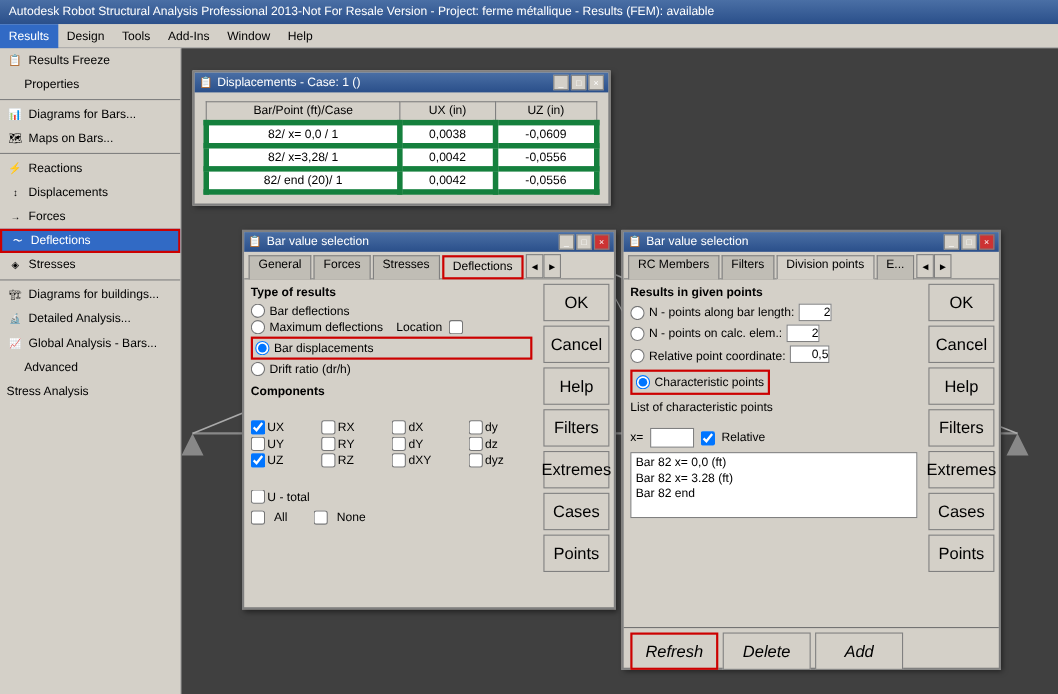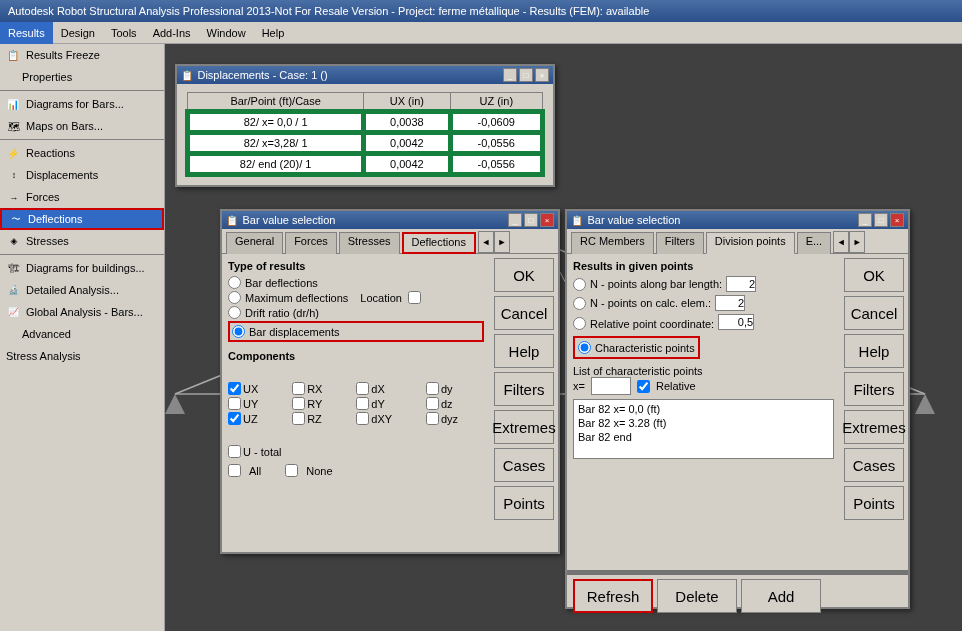--- a/index.html
+++ b/index.html
@@ -471,27 +471,27 @@
             <div class="radio-row">
               <input type="radio" name="result-type" style="">
               <span>Bar deflections</span>
             </div>
             <div class="radio-row" style="position:relative;">
               <input type="radio" name="result-type" style="">
               <span>Maximum deflections</span>
               <span style="margin-left:8px; font-size:11px;">Location</span>
               <input type="checkbox" style="margin-left: 2px;">
             </div>
+            <div class="radio-row red-border" style="padding:2px;">
+              <input type="radio" name="result-type" checked="" style="">
+              <span>Bar displacements</span>
+            </div>
             <div class="radio-row">
               <input type="radio" name="result-type" style="">
               <span>Drift ratio (dr/h)</span>
-            </div>
-            <div class="radio-row red-border" style="padding:2px;">
-              <input type="radio" name="result-type" checked="" style="">
-              <span>Bar displacements</span>
             </div>
           </div>
           <div style="margin-top:8px;">
             <div class="section-title">Components</div>
             <div class="checkbox-grid">
               <div class="checkbox-row">
                   <input type="checkbox" checked="" style="">
                   <span>UX</span>
                 </div>
               <div class="checkbox-row">
@@ -604,21 +604,21 @@
             <input type="text" class="number-input" style="width: 36px;" value="0,5">
           </div>
 
           <div style="display:flex; align-items:center; gap:4px; margin-bottom:6px;">
             <div class="red-border" style="display:flex; align-items:center; gap:4px; padding:3px;">
               <input type="radio" name="result-points" checked="" style="">
               <span>Characteristic points</span>
             </div>
           </div>
 
-          <div style="font-size:11px; margin-bottom:0;">List of characteristic points</div>
+          <div style="font-size:11px; margin-bottom:12px;">List of characteristic points</div>
           <div style="display:flex; align-items:center; gap:6px; margin-bottom:4px;">
             <span>x=</span>
             <input type="text" class="small-input" style="">
             <input type="checkbox" checked="" style="">
             <span>Relative</span>
           </div>
 
           <div class="points-list">
             <div class="point-item">Bar 82 x=    0,0      (ft)</div>
             <div class="point-item">Bar 82 x= 3.28 (ft)</div>
@@ -630,21 +630,21 @@
           <div class="win-action-btn">OK</div>
           <div class="win-action-btn">Cancel</div>
           <div class="win-action-btn">Help</div>
           <div class="win-action-btn">Filters</div>
           <div class="win-action-btn">Extremes</div>
           <div class="win-action-btn">Cases</div>
           <div class="win-action-btn">Points</div>
         </div>
       </div>
 
-      <div style="display:flex; gap:4px; padding:4px 6px; border-top:5px solid #737373;">
+      <div style="display:flex; gap:4px; padding:4px 6px; border-top:1px solid #737373;font-style:italic;">
         <div class="win-action-btn refresh-btn-highlighted" style="width:80px;">Refresh</div>
         <div class="win-action-btn" style="width:80px;">Delete</div>
         <div class="win-action-btn" style="width:80px;">Add</div>
       </div>
     </div>
 
   </div>
 </div>
 
 </body></html>

